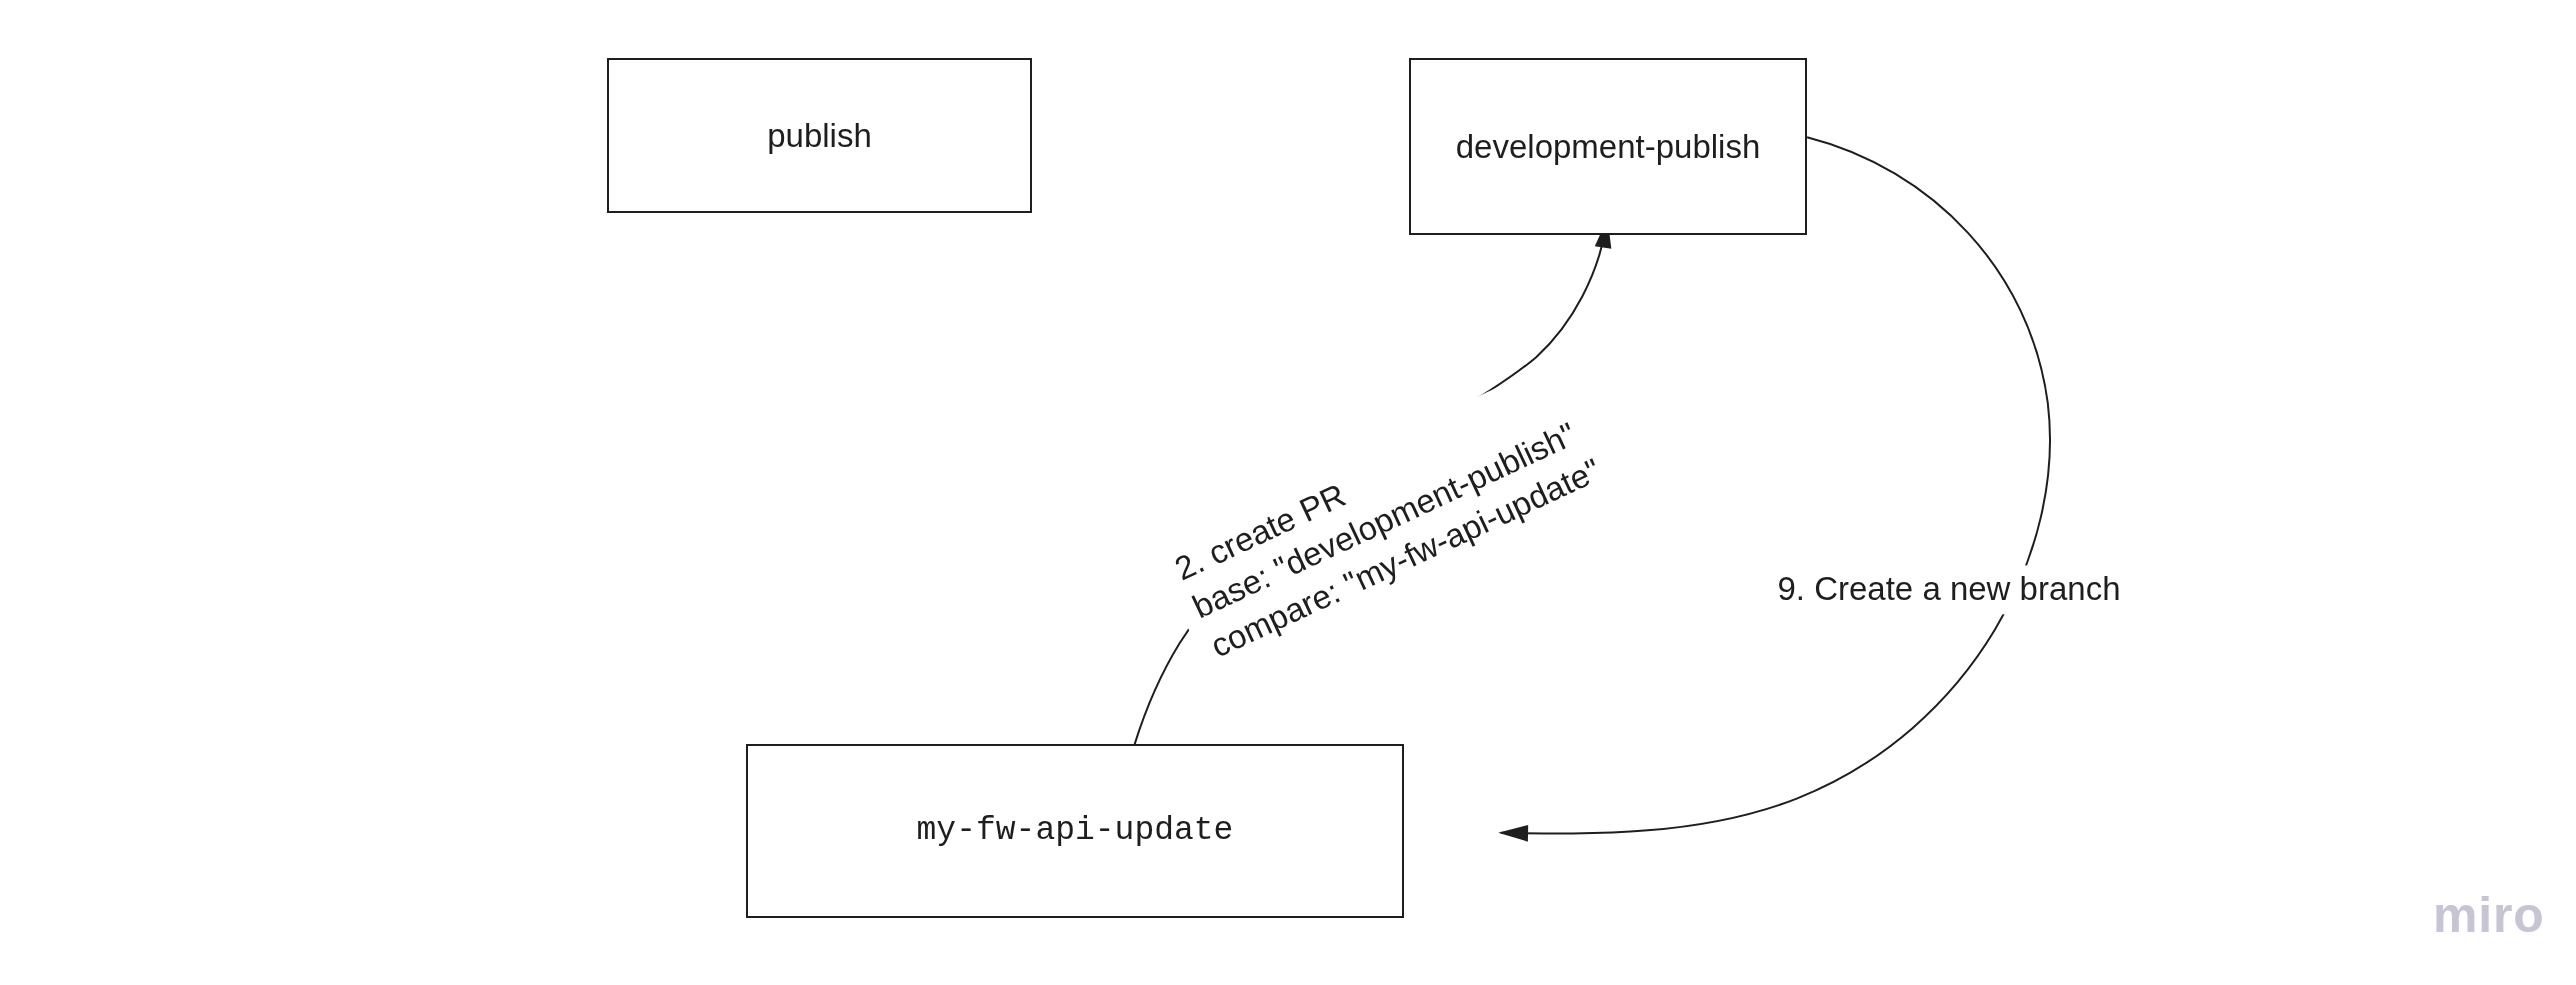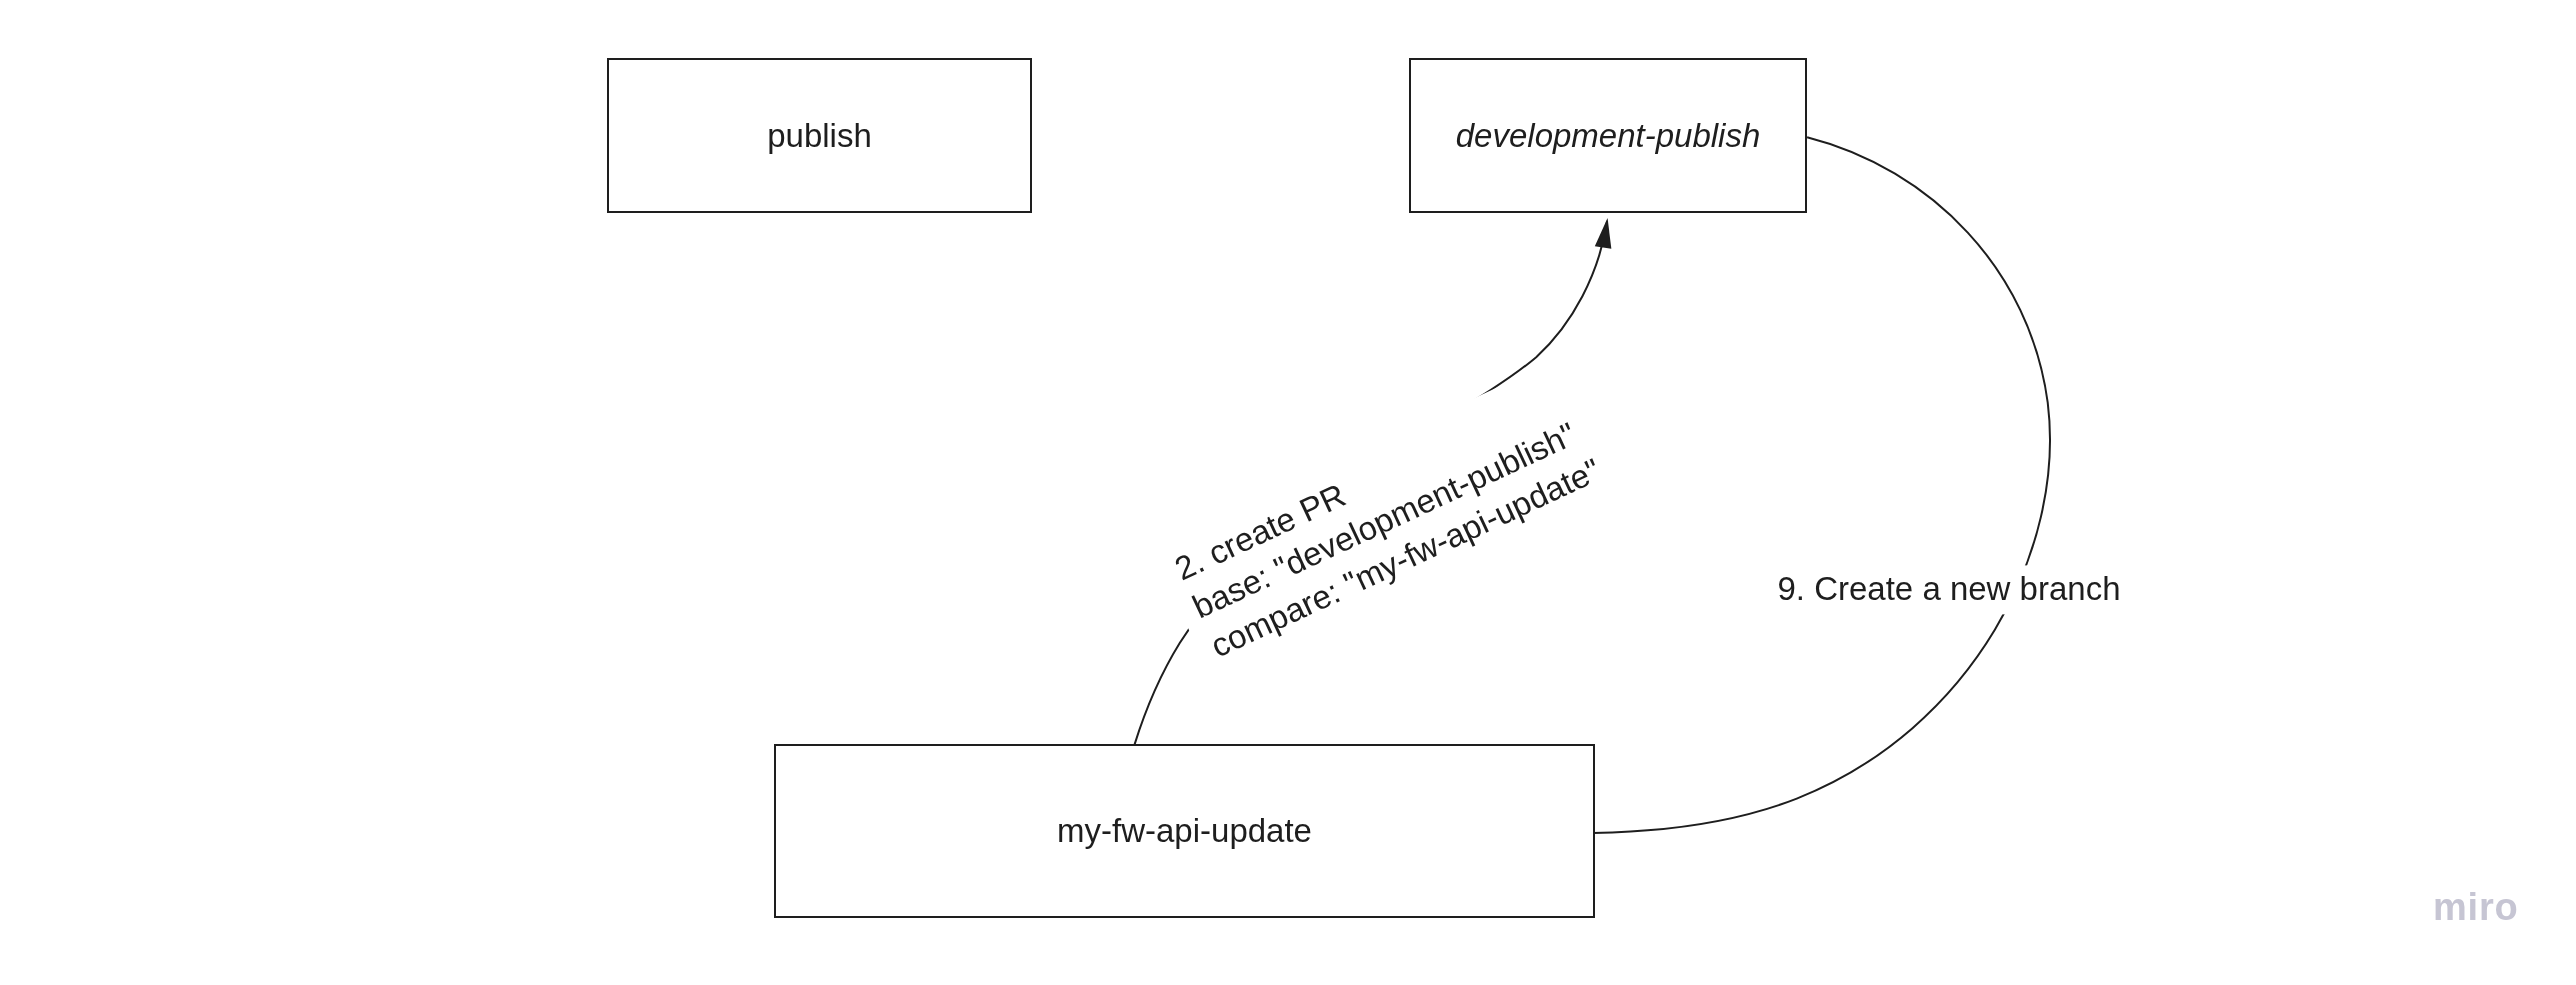--- a/index.html
+++ b/index.html
@@ -49,21 +49,21 @@
   .edge-label.rotated{
     transform:translate(-50%,-50%) rotate(-25deg);
     text-align:left;
     padding:9.6px 14.3px;
   }
   .edge-label.rotated div{white-space:nowrap;}
   .watermark{
     position:absolute;
     left:2433px;
     top:886px;
-    font-size:38px;
+    font-size:50px;
     font-weight:700;
     letter-spacing:0.8px;
     color:#c6c5d3;
   }
 </style>
 </head>
 <body>
 
 <div class="board">
 
@@ -92,27 +92,27 @@
   </div>
 
   <div class="edge-label" style="left:1949px; top:590px;">9. Create a new branch</div>
 
   <div class="node" style="left:607px; top:58px; width:425px; height:155px;align-items:center;">
     <div class="node-label">
       <span>publish</span>
     </div>
   </div>
 
-  <div class="node" style="left:1409px; top:58px; width:398px; height:155px;font-style:italic;">
+  <div class="node" style="left:1409px; top:58px; width:398px; height:177px;">
     <div class="node-label">
       <span>development-publish</span>
     </div>
   </div>
 
-  <div class="node" style="left:774px; top:744px; width:821px; height:174px;">
+  <div class="node" style="left:746px; top:744px; width:658px; height:174px;font-family:Liberation Mono, monospace;">
     <div class="node-label">
       <span>my-fw-api-update</span>
     </div>
   </div>
 
   <div class="watermark">miro</div>
 
 </div>
 
 

